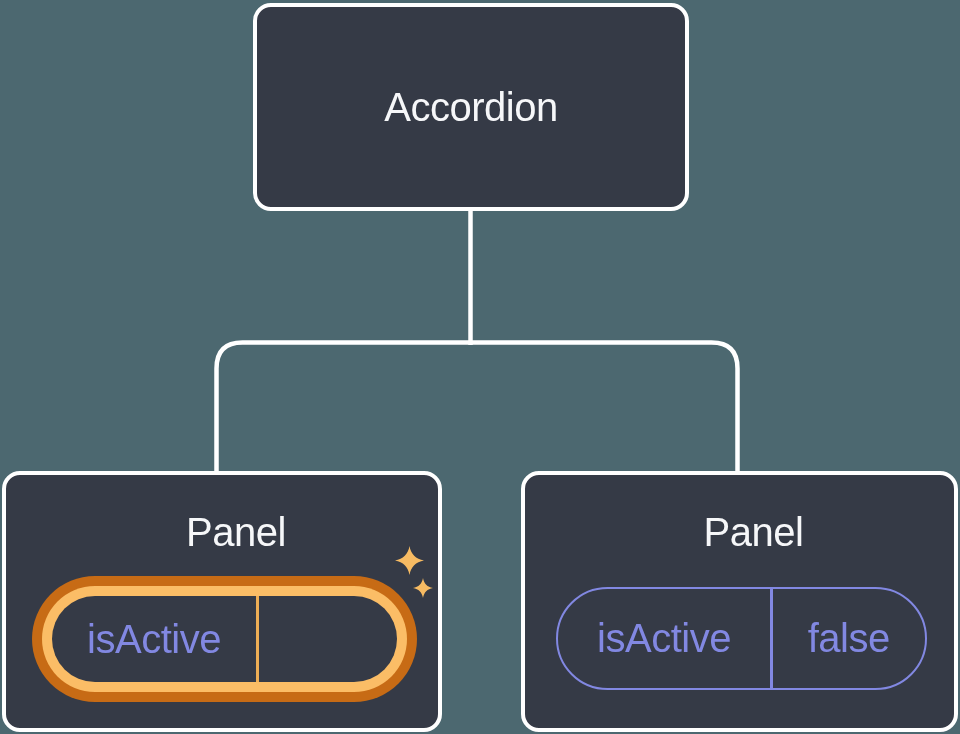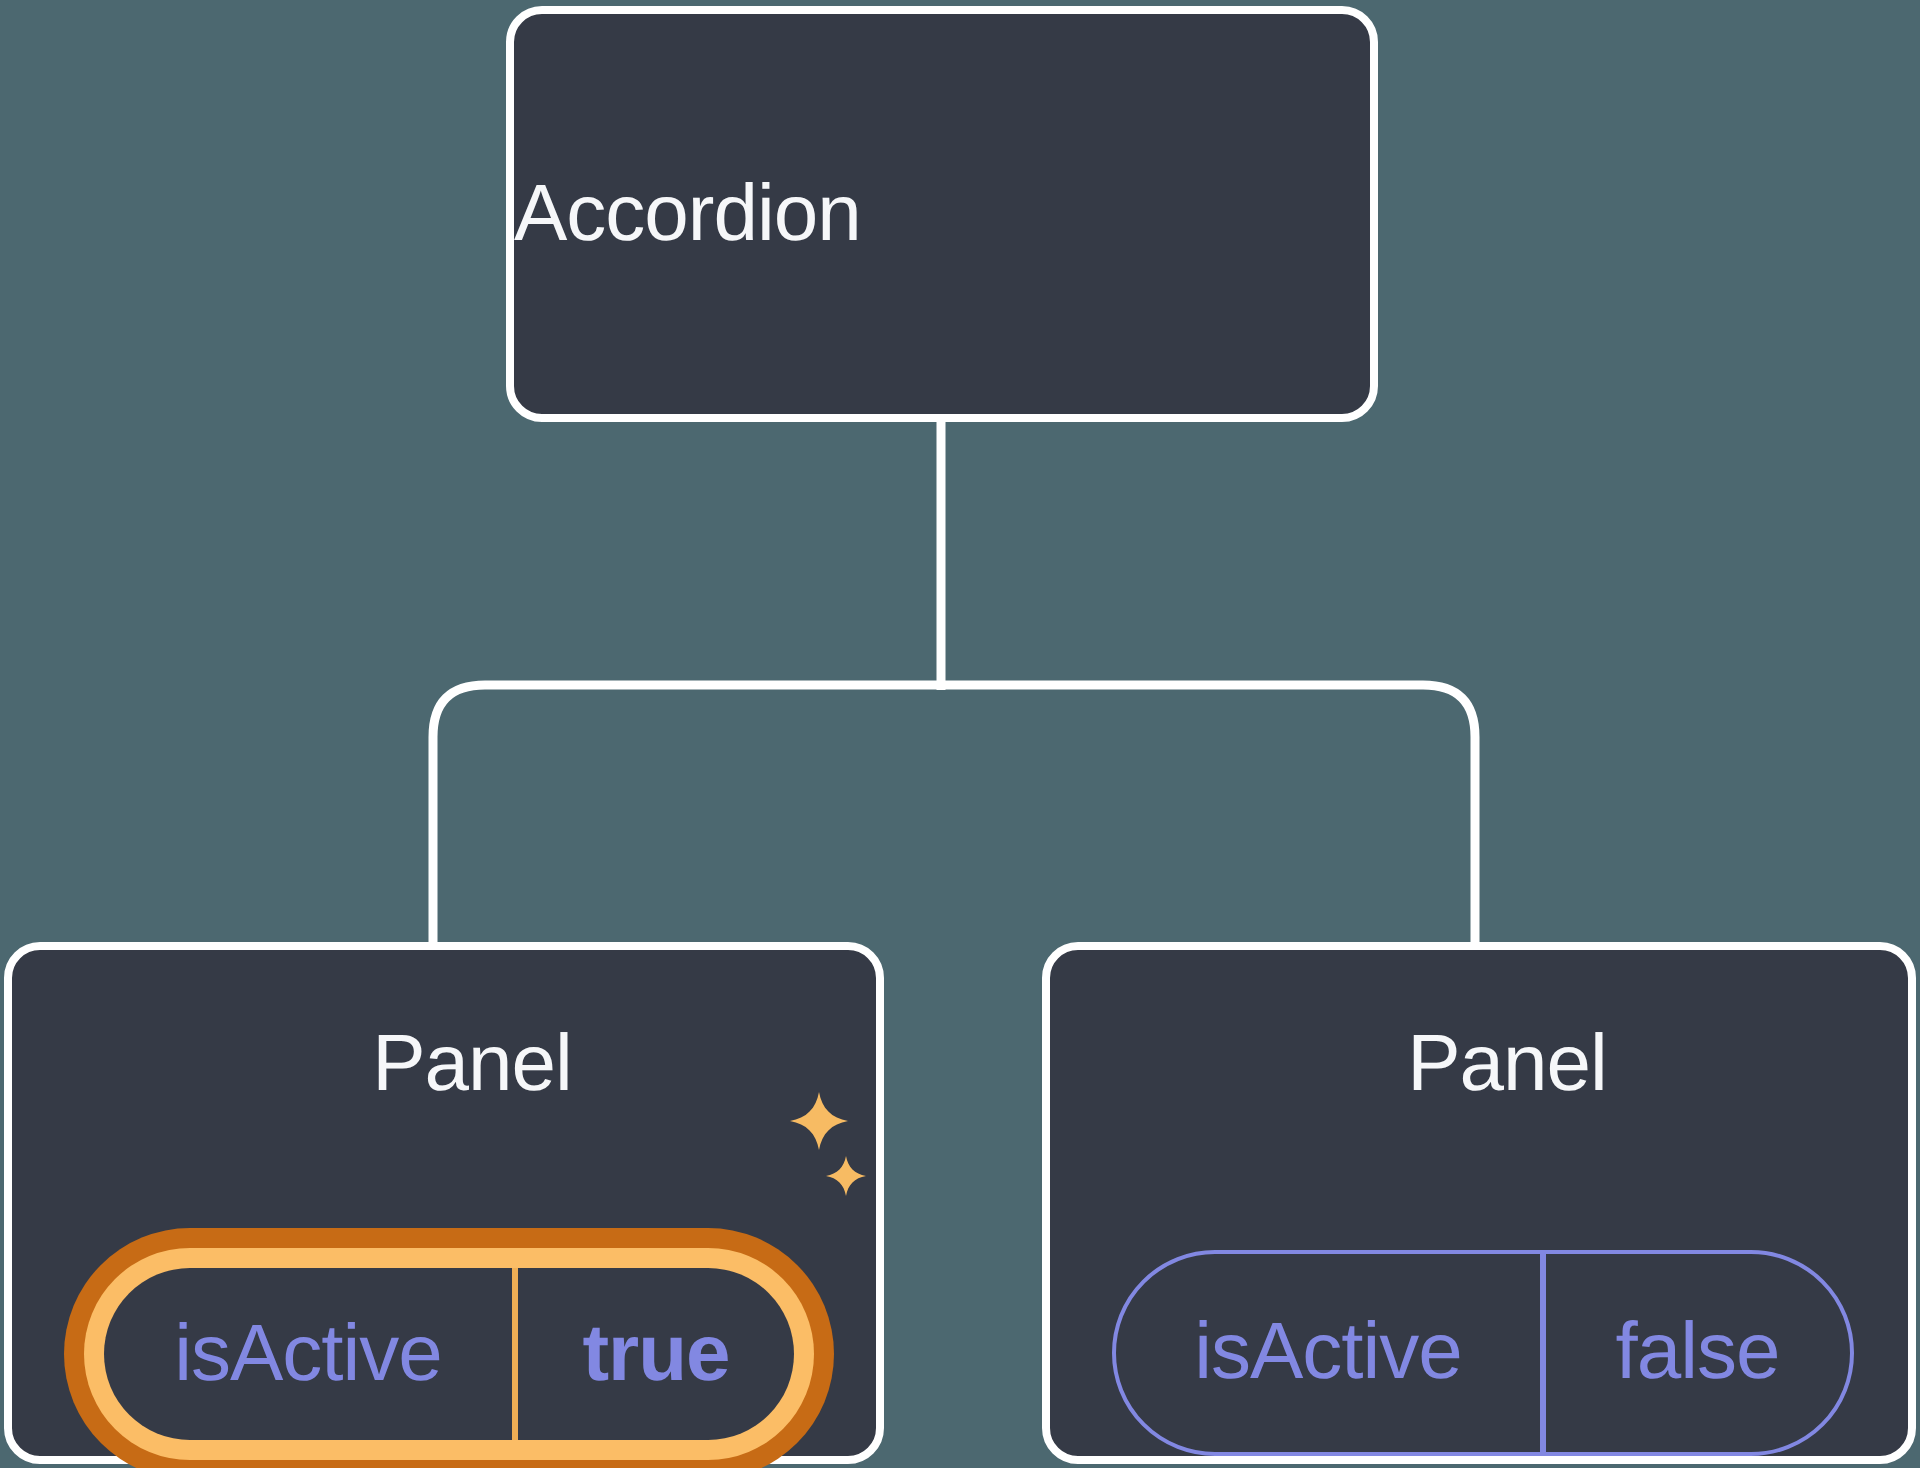--- a/index.html
+++ b/index.html
@@ -33,21 +33,21 @@
   .node {
     position: absolute;
     background: #353A46;
     border: 4px solid #FFFFFF;
     border-radius: 18px;
     box-sizing: border-box;
   }
   .node-root {
     left: 253px; top: 3px;
     width: 436px; height: 208px;
-    display: flex; align-items: center; 
+    display: flex; align-items: center; justify-content: center;
     z-index: 2;
   }
   .node-label {
     color: #F6F7F9;
     font-size: 40px;
     font-weight: 500;
     letter-spacing: -0.5px;
   }
   .node-panel-left  { left: 2px;   top: 471px; width: 440px; height: 261px; z-index: 2; }
   .node-panel-right { left: 521px; top: 471px; width: 437px; height: 261px; z-index: 2; }
@@ -66,21 +66,20 @@
 
   
   .pill {
     position: absolute;
     display: flex;
     align-items: stretch;
     box-sizing: border-box;
     font-size: 40px;
     letter-spacing: -0.5px;
     color: #8288E2;
-    margin-top: 38px;
   }
   .pill-cell {
     display: flex;
     align-items: center;
     justify-content: center;
     white-space: nowrap;
   }
   .pill-active {
     left: 46px; top: 121px;
     width: 345px; height: 86px;
@@ -122,21 +121,20 @@
   <div class="node node-root">
     <span class="node-label">Accordion</span>
   </div>
 
   <div class="node node-panel-left">
     <div class="panel-title">Panel</div>
 
     <div class="pill pill-active">
       <div class="pill-cell cell-name">isActive</div>
       <div class="divider-active"></div>
-      <div class="pill-cell cell-value">true</div>
     </div>
 
     <div class="sparkle sparkle-large">
       <svg viewBox="0 0 24 24" xmlns="http://www.w3.org/2000/svg">
         <path fill="#F7BB63" d="M12 0 C13.2 6.8 17.2 10.8 24 12 C17.2 13.2 13.2 17.2 12 24 C10.8 17.2 6.8 13.2 0 12 C6.8 10.8 10.8 6.8 12 0 Z"></path>
       </svg>
     </div>
     <div class="sparkle sparkle-small">
       <svg viewBox="0 0 24 24" xmlns="http://www.w3.org/2000/svg">
         <path fill="#F7BB63" d="M12 0 C13.2 6.8 17.2 10.8 24 12 C17.2 13.2 13.2 17.2 12 24 C10.8 17.2 6.8 13.2 0 12 C6.8 10.8 10.8 6.8 12 0 Z"></path>

